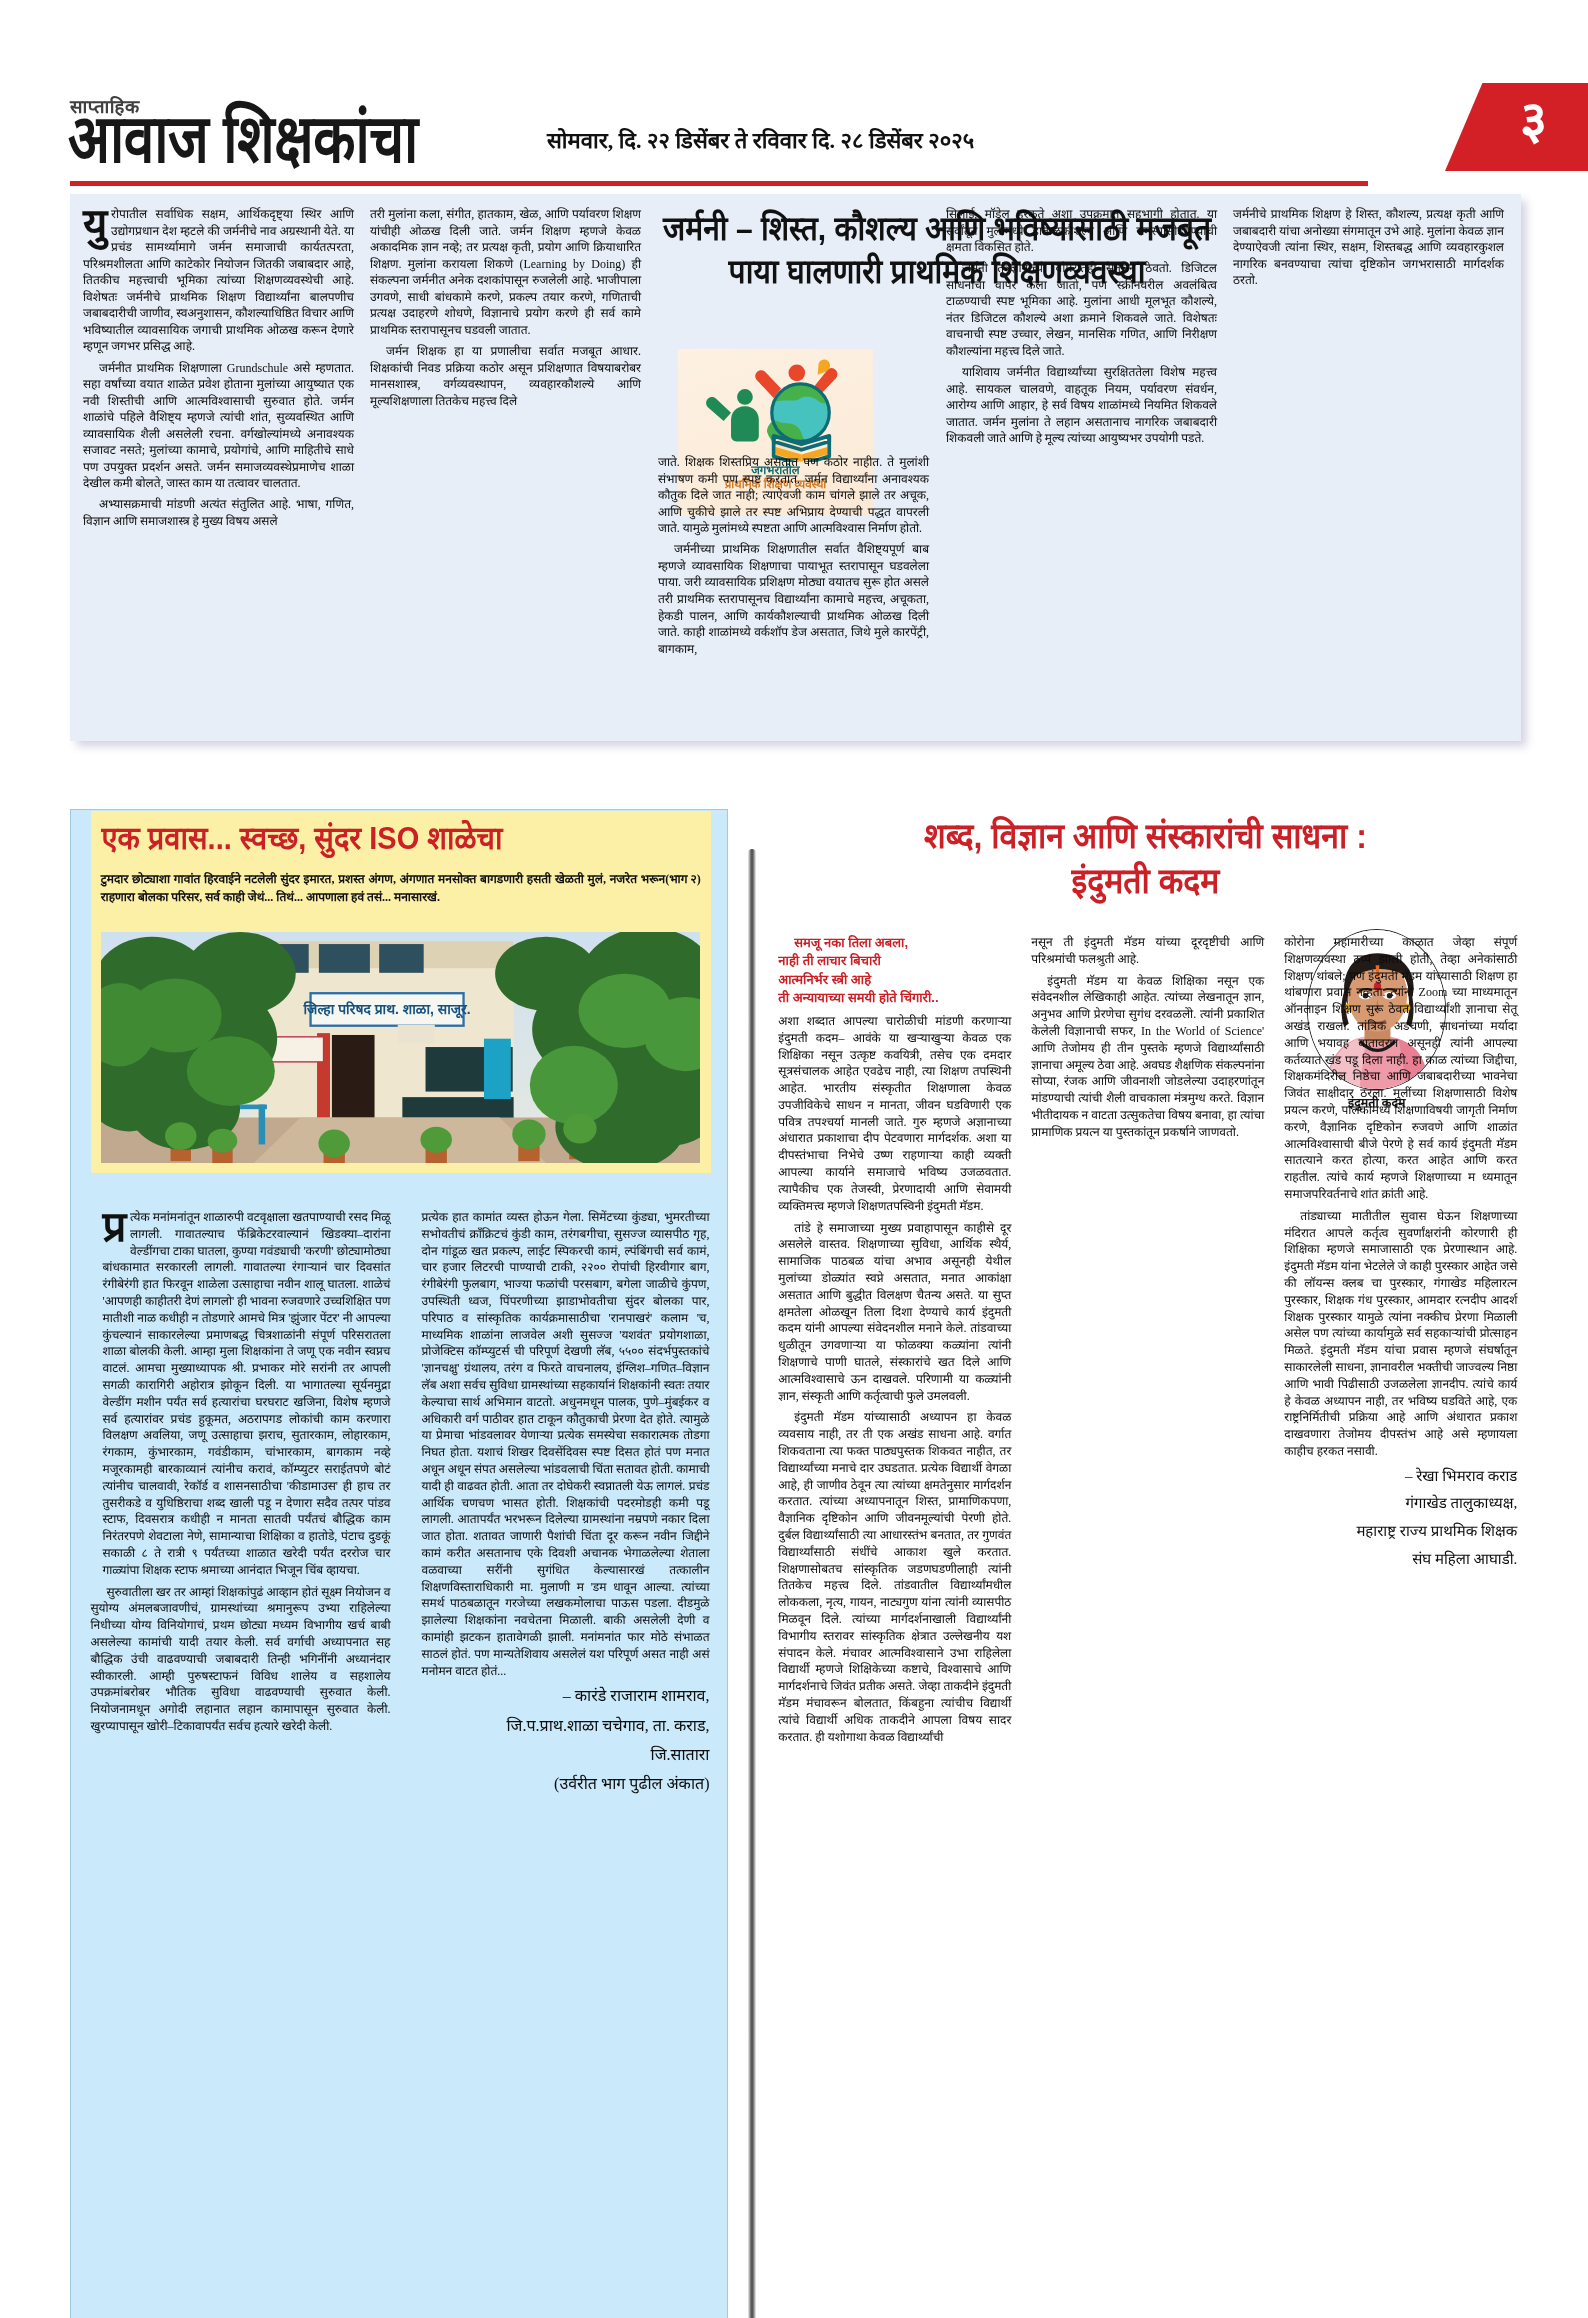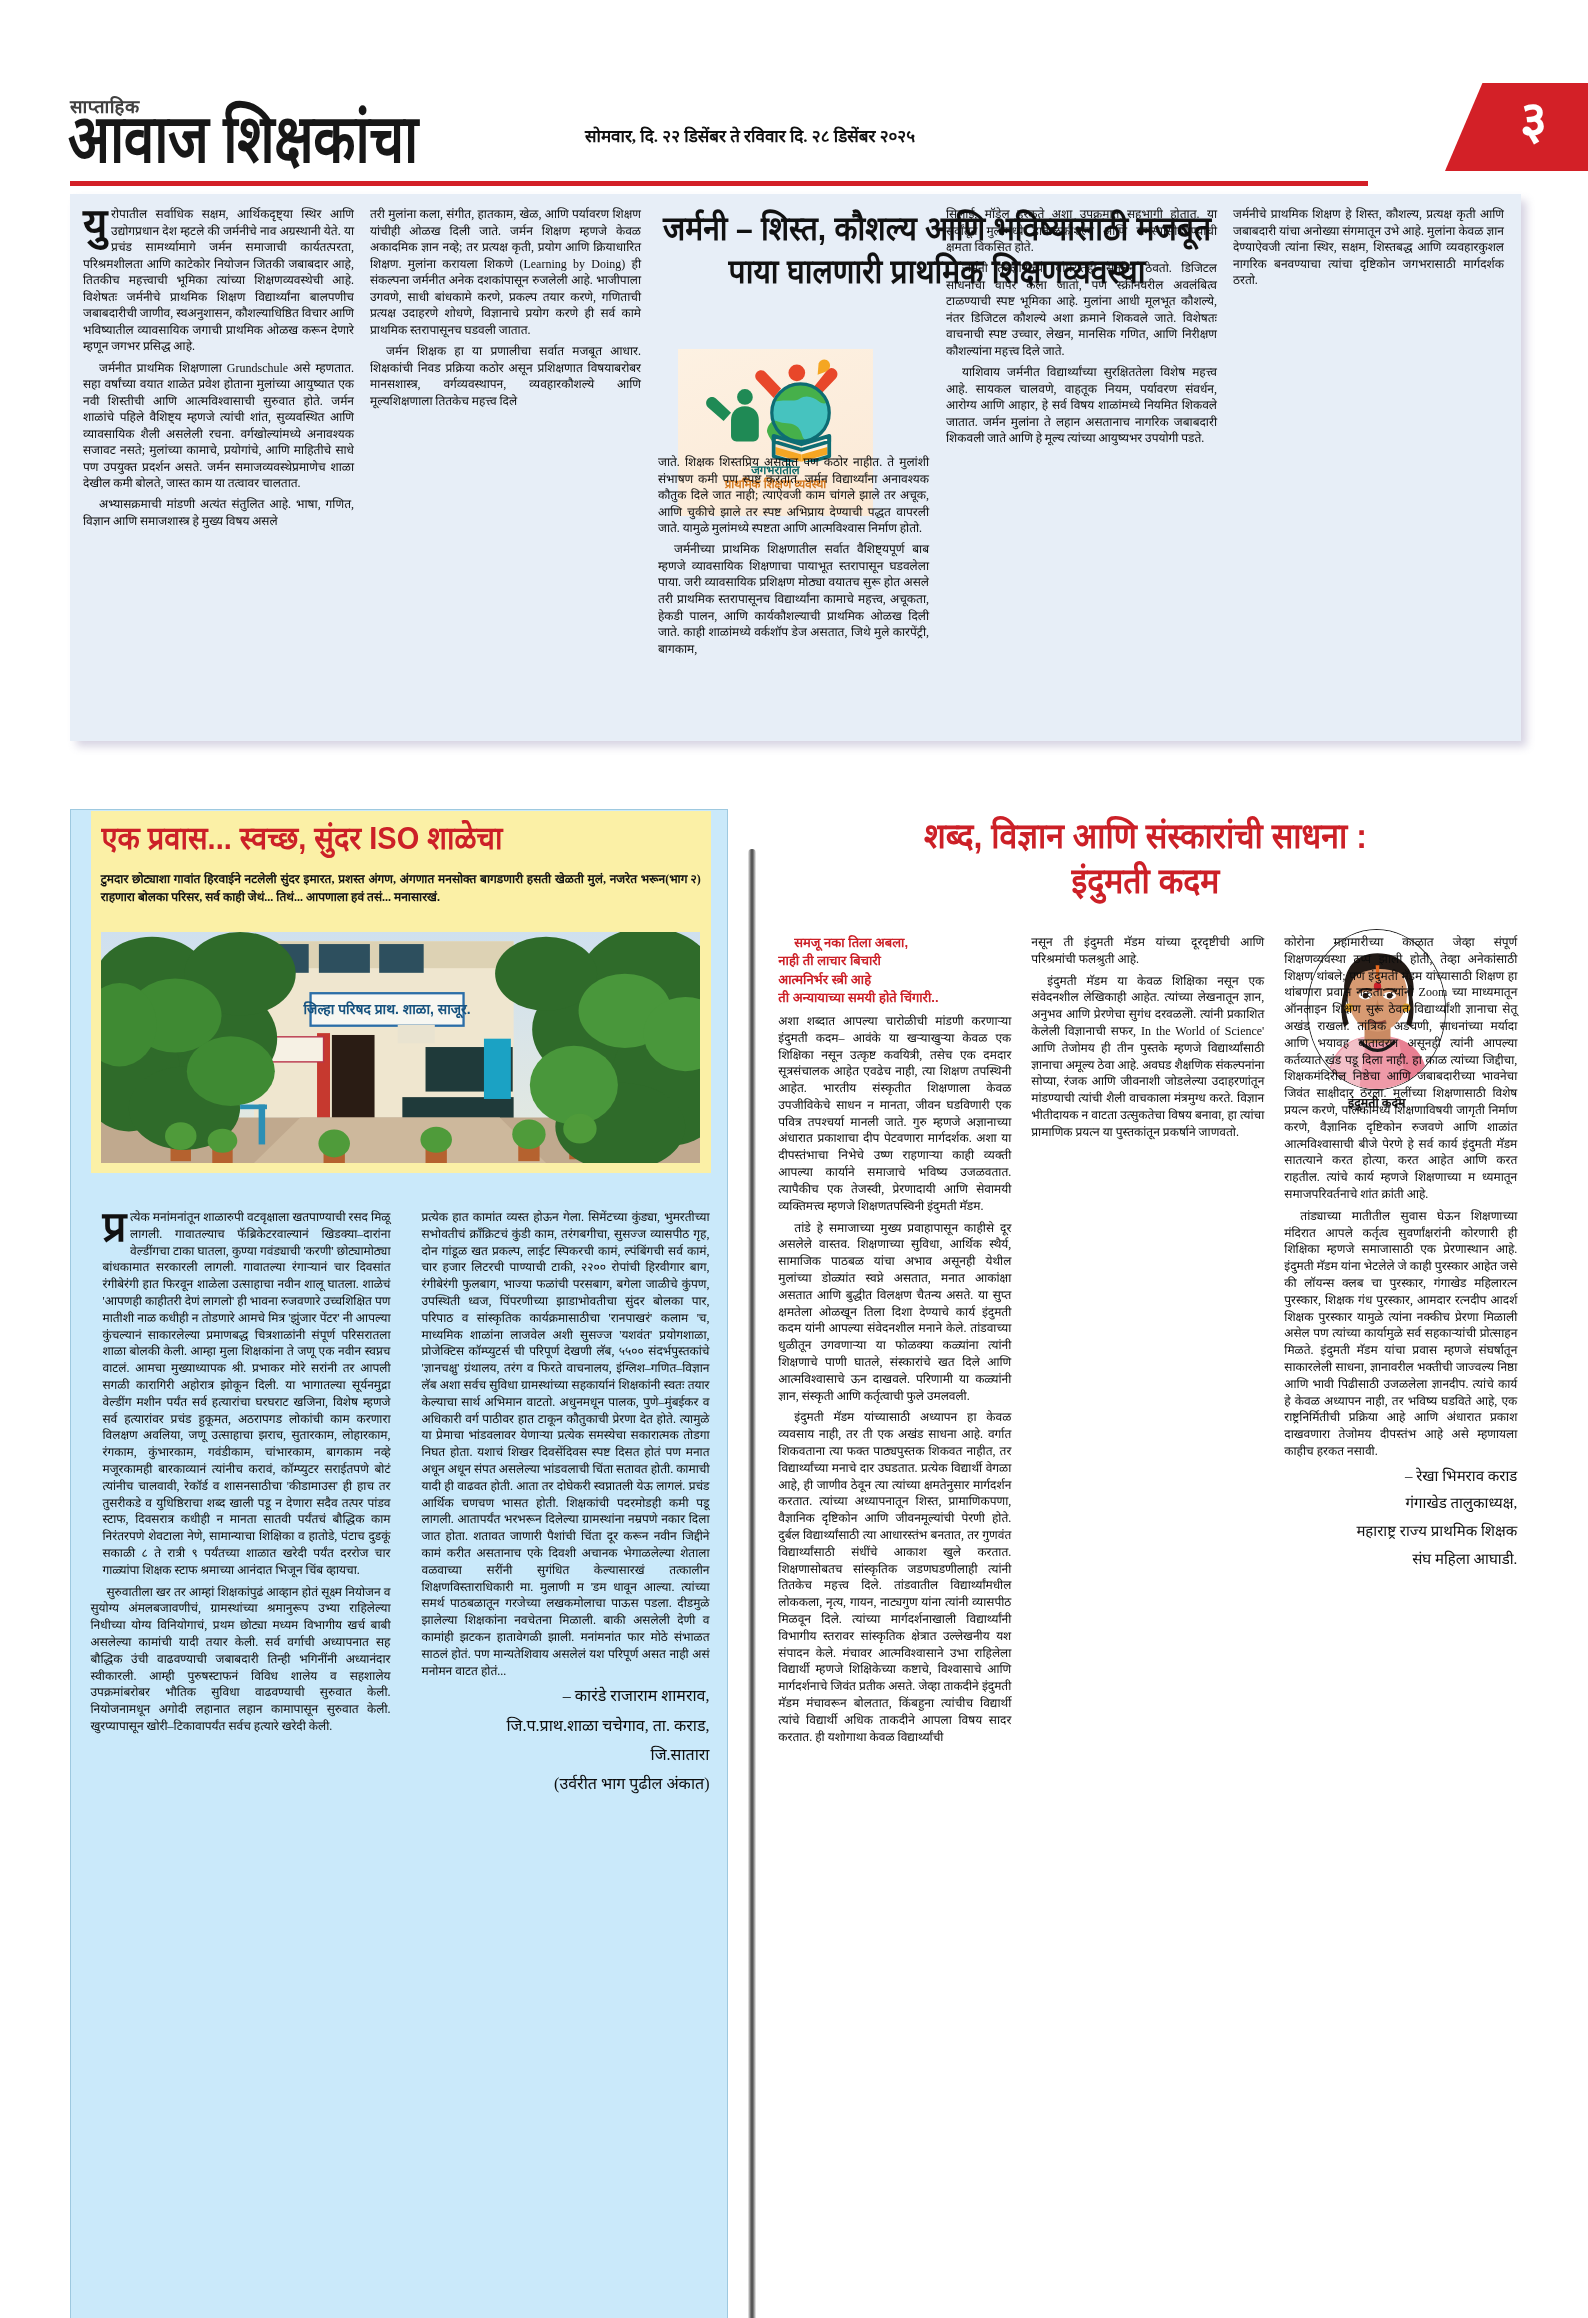--- a/index.html
+++ b/index.html
@@ -21,23 +21,22 @@
   }
   .mh-title {
     position:absolute; left:68px; top:106px;
     font-size:55px; font-weight:700; color:#171717;
     letter-spacing:-0.5px; line-height:1;
     font-family:"Liberation Sans","DejaVu Sans",sans-serif;
     transform:scaleY(1.22); transform-origin:left top;
   }
   .mh-date {
     position:absolute; left:547px; top:124px;
-    font-size:17px; font-weight:700; color:#111;
+    font-size:22px; font-weight:700; color:#111;
     font-family:"Liberation Serif","DejaVu Serif",serif;
-    margin-left:38px;
   }
   .mh-rule {
     position:absolute; left:70px; top:181px; width:1298px; height:5.1px;
     background:#d32027;
   }
   .page-flag {
     position:absolute; right:0; top:83px; width:144px; height:88px;
     background:#d32027;
     clip-path:polygon(26% 0, 100% 0, 100% 100%, 0 100%);
   }

